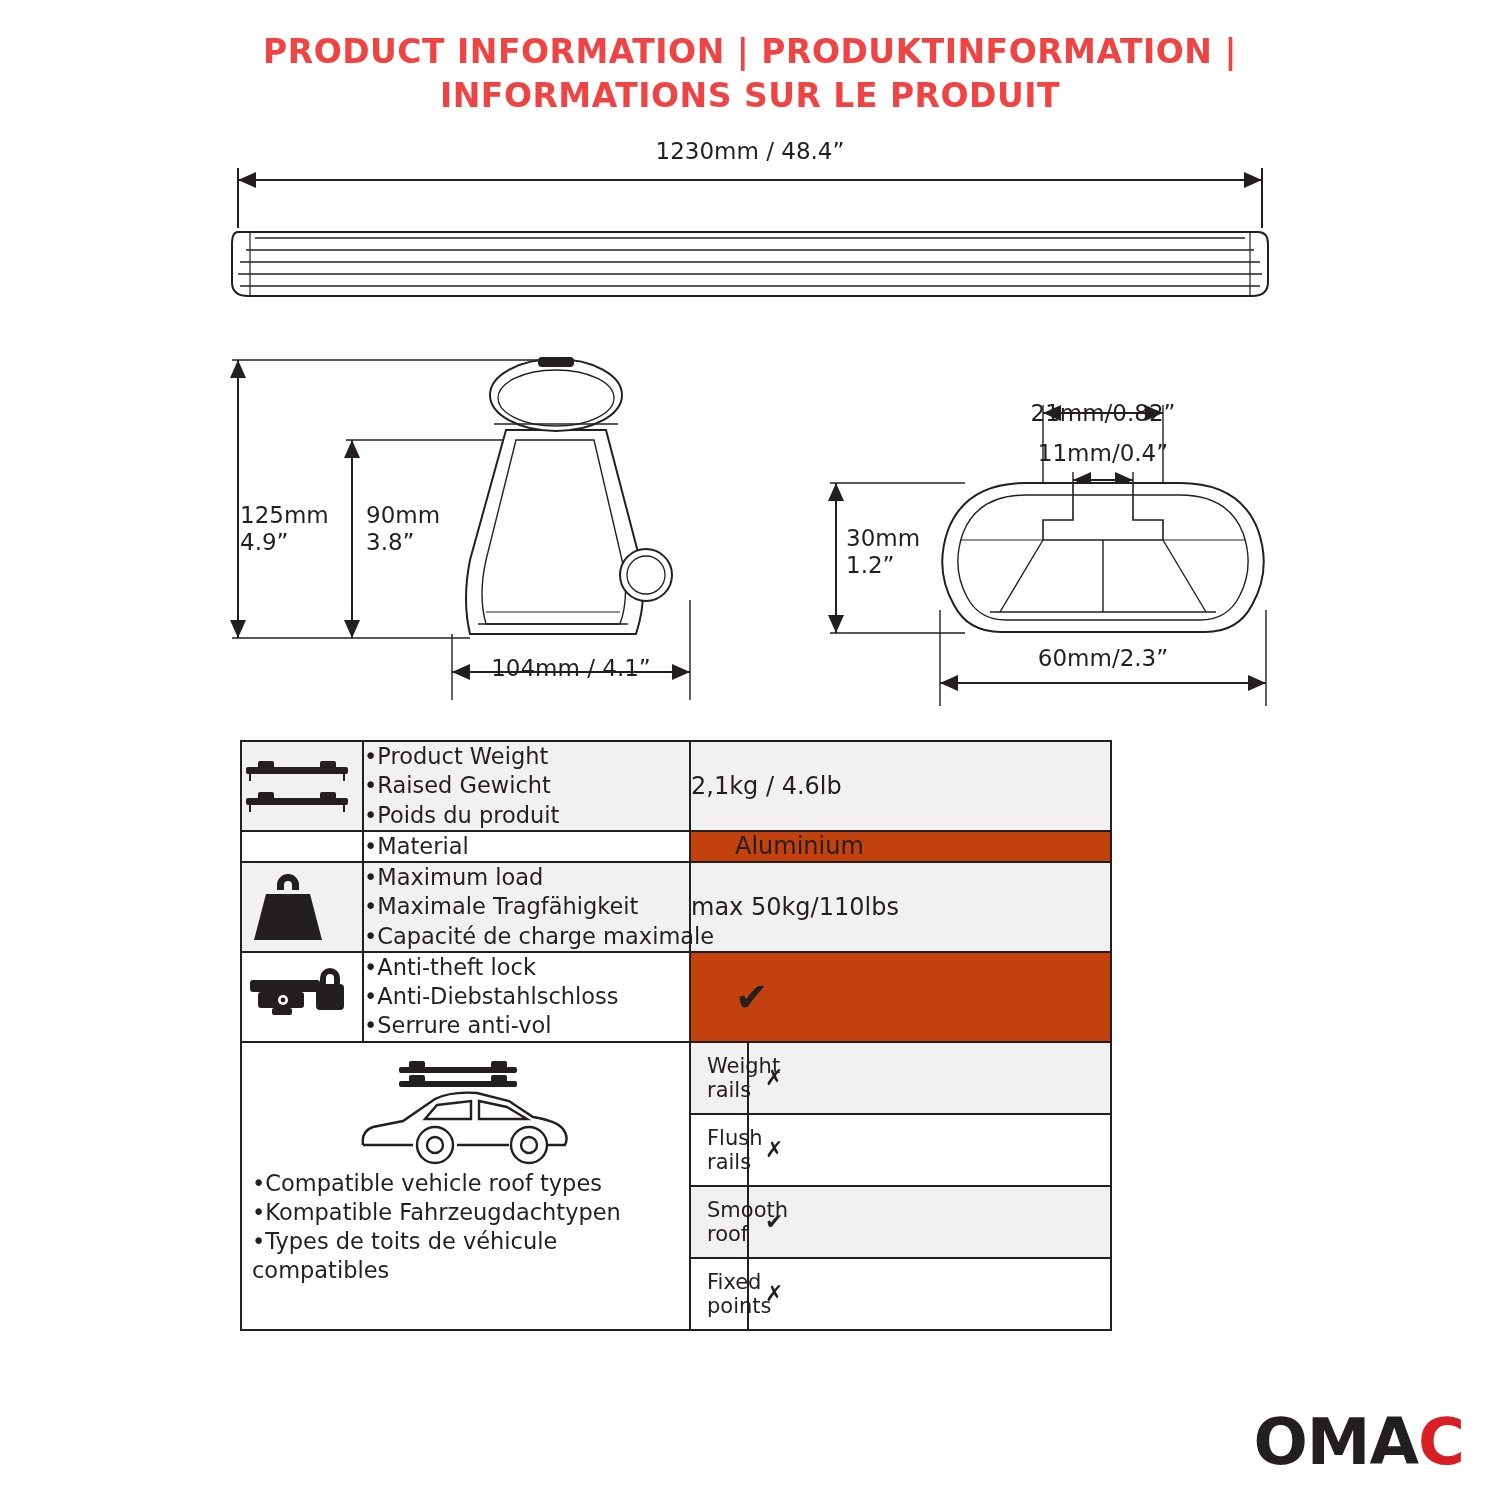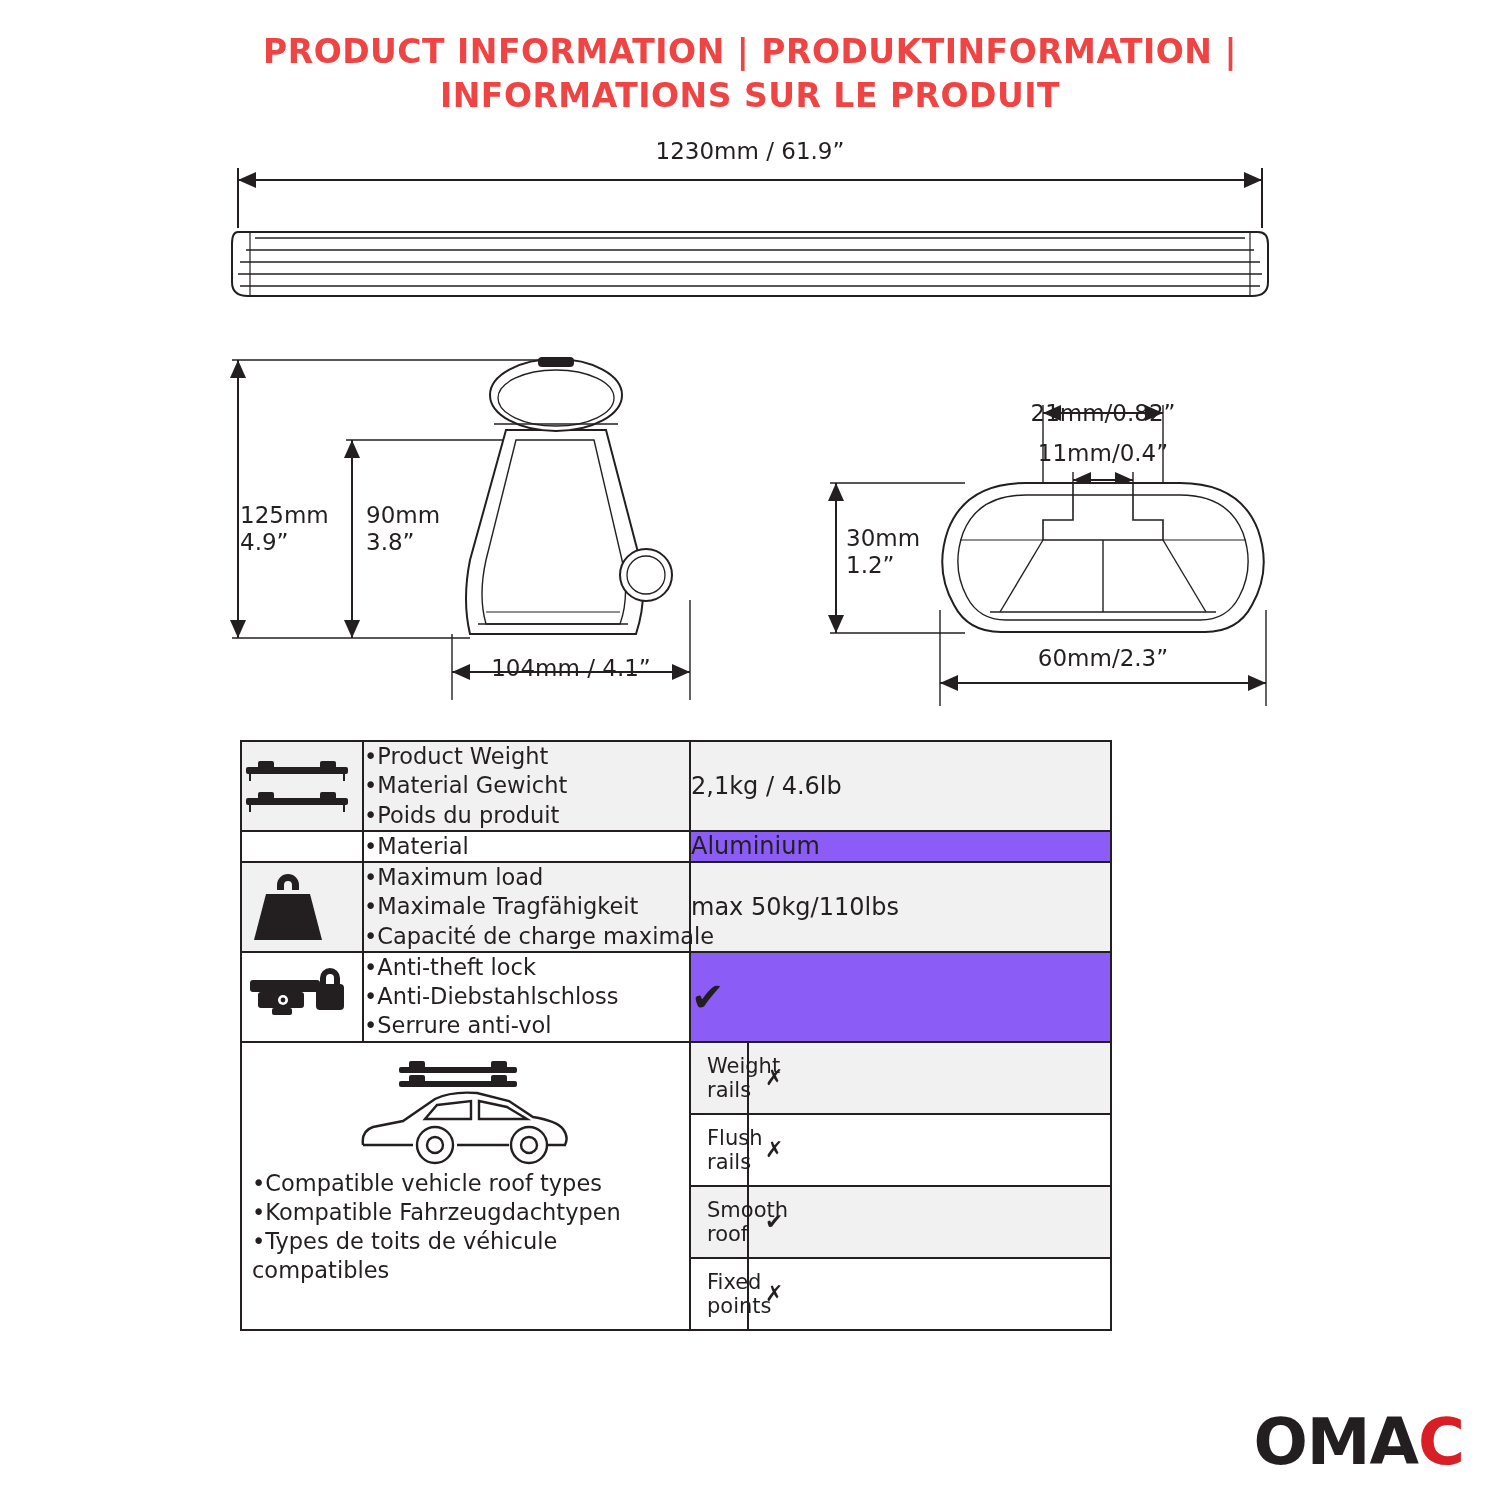--- a/index.html
+++ b/index.html
@@ -64,21 +64,21 @@
     font-size: 22.5px;
     line-height: 1.30;
     padding: 12px 10px 12px 6px;
   }
   .lbl-cell .ln { display: block; white-space: nowrap; }
   .val-cell {
     font-size: 24px;
     padding-left: 22px;
     background: #f1f1f1;
   }
-  .val-cell.white { background: #8b5cf6; }
+  .val-cell.white { background: #c2410c; padding-left: 44px; }
   .icon-cell {
     width: 120px;
     text-align: center;
     vertical-align: middle;
   }
   .row-shade td { background: #f1f1f1; }
   .row-plain td { background: #ffffff; }
 
   .chk {
     font-size: 40px;
@@ -225,21 +225,21 @@
       <path d="M1163,540 L1246,540" stroke-width="1.2"></path>
 
       <line x1="940" y1="683" x2="1266" y2="683"></line>
       <polygon points="940,683 958,675 958,691" fill="#231f20" stroke="none"></polygon>
       <polygon points="1266,683 1248,675 1248,691" fill="#231f20" stroke="none"></polygon>
       <line x1="940" y1="610" x2="940" y2="706" stroke-width="1.4"></line>
       <line x1="1266" y1="610" x2="1266" y2="706" stroke-width="1.4"></line>
     </g>
   </svg>
 
-  <div class="dim center" style="left:550px; top:138px; width:400px;">1230mm / 61.9”</div>
+  <div class="dim center" style="left:550px; top:138px; width:400px;">1230mm / 48.4”</div>
 
   <div class="dim" style="left:240px; top:502px; width:110px; text-align:left;">
     <span>125mm</span><br>
     <span>4.9”</span>
   </div>
 
   <div class="dim" style="left:366px; top:502px; width:110px; text-align:left;">
     <span>90mm</span><br>
     <span>3.8”</span>
   </div>
@@ -272,21 +272,21 @@
             <rect x="78" y="39" width="16" height="9" rx="2"></rect>
           </g>
           <g fill="none" stroke="#231f20" stroke-width="2">
             <path d="M8,21 L8,28 M102,21 L102,28"></path>
             <path d="M8,52 L8,59 M102,52 L102,59"></path>
           </g>
         </svg>
       </td>
       <td class="lbl-cell" style="width:325px;">
         <span class="ln">•Product Weight</span>
-        <span class="ln">•Material Gewicht</span>
+        <span class="ln">•Raised Gewicht</span>
         <span class="ln">•Poids du produit</span>
       </td>
       <td class="val-cell">2,1kg / 4.6lb</td>
     </tr>
 
     <tr class="row-plain">
       <td class="icon-cell"></td>
       <td class="lbl-cell">
         <span class="ln">•Material</span>
       </td>

